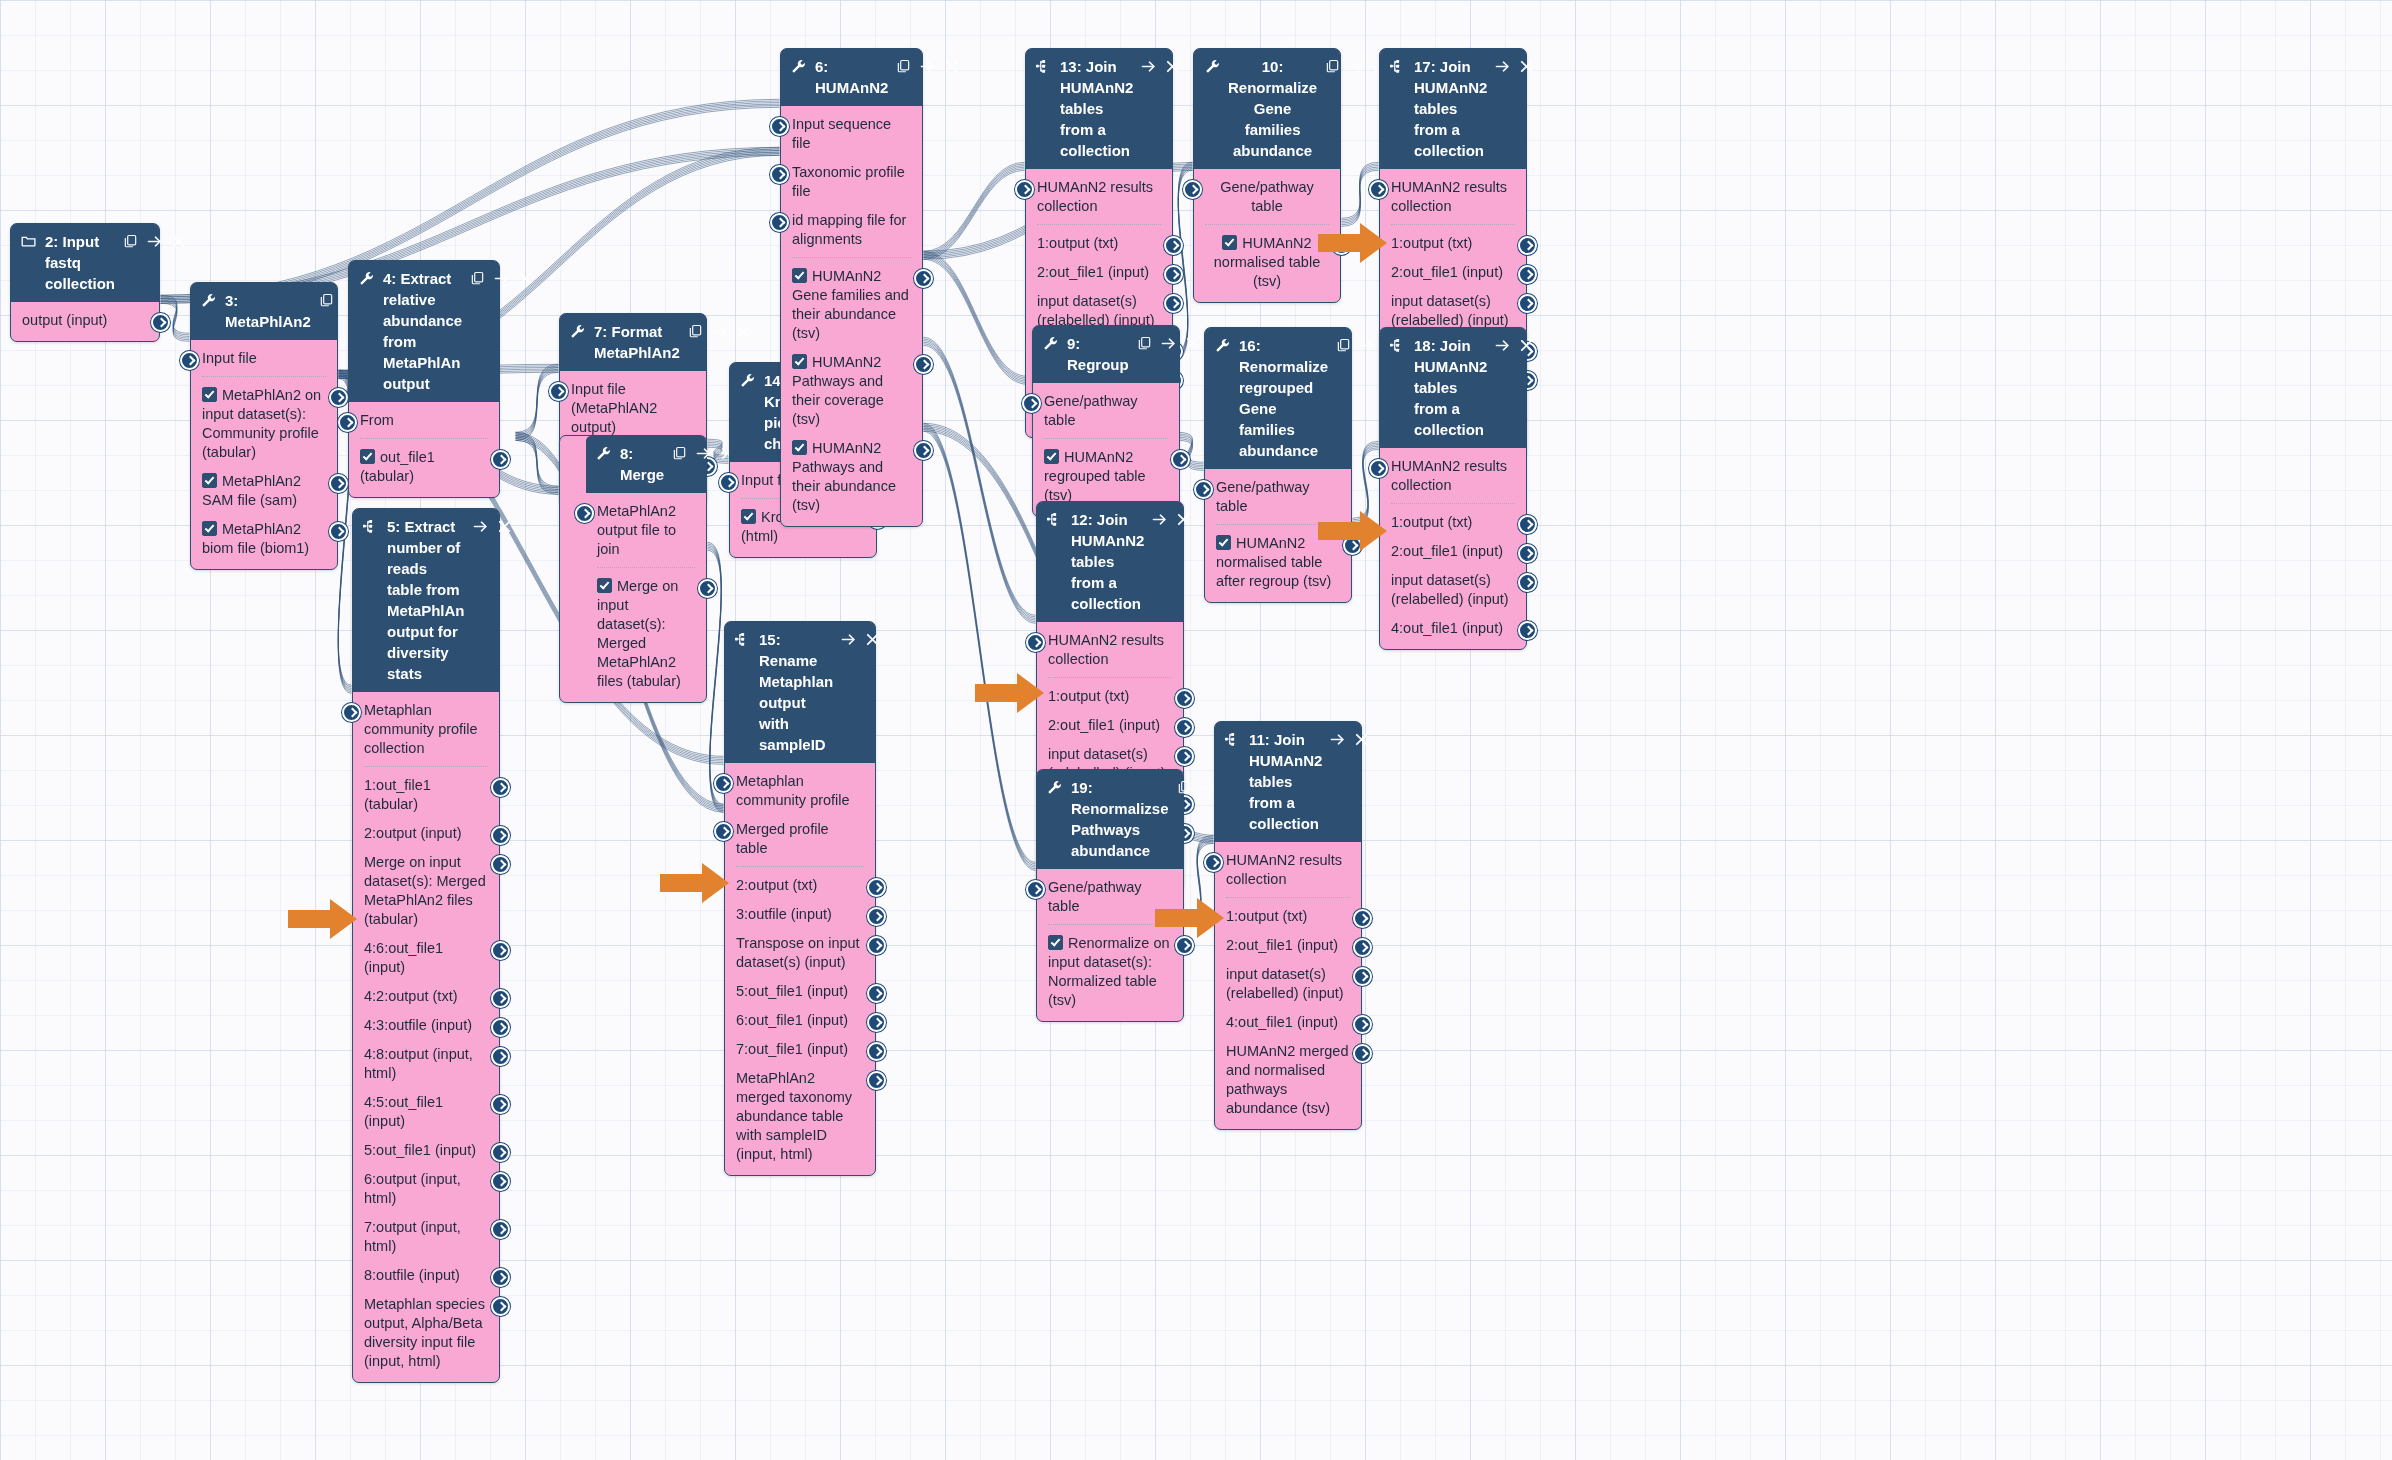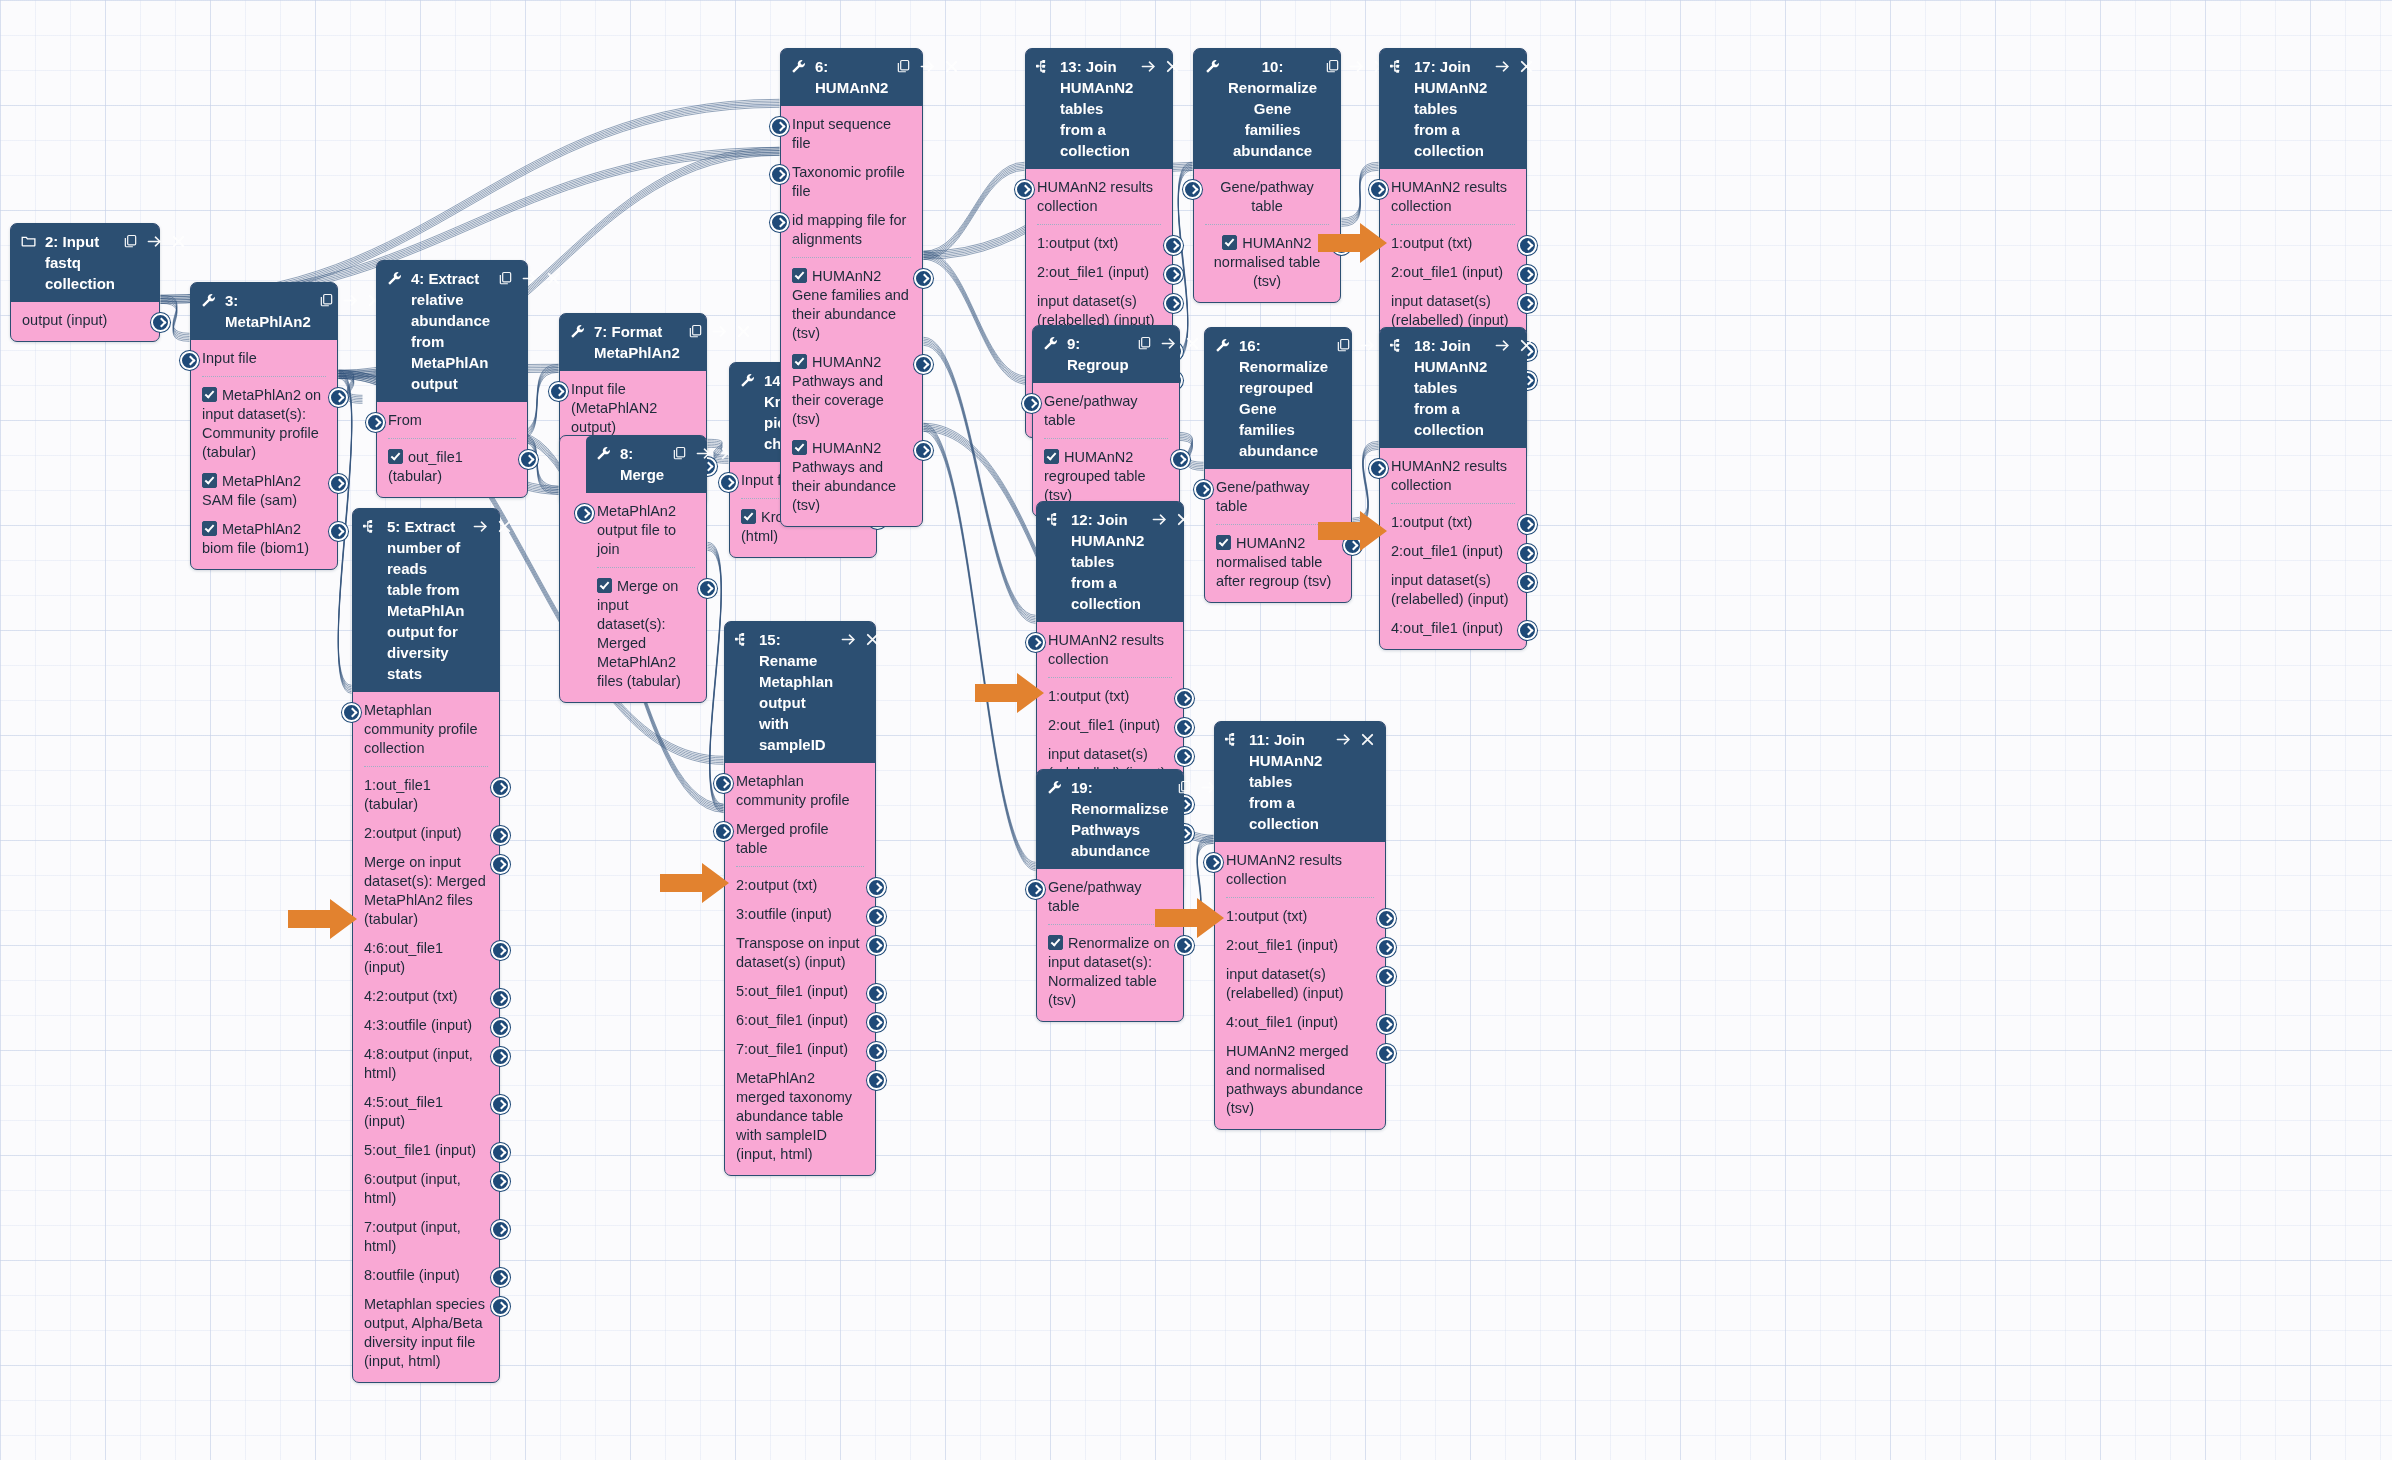--- a/index.html
+++ b/index.html
@@ -290,21 +290,21 @@
         </div>
       </div>
       <div class="node-body">
         <div class="row"><span>Input file</span><span class="port in" style="top: 7px;"></span></div>
         <div style="border-top: 1px dotted rgb(159, 176, 196); margin: 3px 11px 4px; height: 0px;"></div>
         <div class="row"><span class="chk"></span><span>MetaPhlAn2 on input dataset(s): Community profile (tabular)</span><span class="port out" style="top: 7px;"></span></div>
         <div class="row"><span class="chk"></span><span>MetaPhlAn2 SAM file (sam)</span><span class="port out" style="top: 7px;"></span></div>
         <div class="row"><span class="chk"></span><span>MetaPhlAn2 biom file (biom1)</span><span class="port out" style="top: 7px;"></span></div>
       </div>
     </div>
-    <div class="node" style="left: 376px; top: 236px; width: 152px;">
+    <div class="node" style="left: 348px; top: 236px; width: 152px;">
       <div class="node-header">
         <div class="hdr-top">
           <span class="hdr-icon"><svg class="ic" viewBox="0 0 16 16" fill="#fff">
               <path d="M11.1 1.1a4 4 0 0 0-3.6 5.6L1.3 12.9l1.8 1.8 6.2-6.2a4 4 0 0 0 5.5-4.6l-2.3 2.3-1.9-.5-.5-1.9 2.3-2.3a4 4 0 0 0-1.3-.4z"></path>
             </svg></span>
           <span class="hdr-title">4: Extract relative abundance from MetaPhlAn output</span>
           <span class="hdr-btns">
             <span><svg class="ic" viewBox="0 0 16 16" fill="none" stroke="#fff" stroke-width="1.3">
                 <rect x="5" y="1.6" width="8.5" height="10" rx="1.2"></rect>
                 <path d="M10.5 13.6H3.7a1.2 1.2 0 0 1-1.2-1.2V4.2"></path>
@@ -748,21 +748,21 @@
               </svg></span>
           </span>
         </div>
       </div>
       <div class="node-body">
         <div class="row"><span>Gene/pathway table</span><span class="port in" style="top: 7px;"></span></div>
         <div style="border-top: 1px dotted rgb(159, 176, 196); margin: 3px 11px 4px; height: 0px;"></div>
         <div class="row"><span class="chk"></span><span>Renormalize on input dataset(s): Normalized table (tsv)</span><span class="port out" style="top: 7px;"></span></div>
       </div>
     </div>
-    <div class="node" style="left: 1214px; top: 697px; width: 172px;">
+    <div class="node" style="left: 1214px; top: 697px; width: 148px;">
       <div class="node-header">
         <div class="hdr-top">
           <span class="hdr-icon"><svg class="ic" viewBox="0 0 16 16" fill="#fff">
               <rect x="0" y="6" width="3" height="3" rx=".5"></rect>
               <rect x="6.5" y="1" width="3.2" height="3.2" rx=".5"></rect>
               <rect x="6.5" y="6.2" width="3.2" height="3.2" rx=".5"></rect>
               <rect x="6.5" y="11.4" width="3.2" height="3.2" rx=".5"></rect>
               <path stroke="#fff" stroke-width="1" d="M3 7.5h2M5 7.5v-5h1.5M5 7.5h1.5M5 7.5v5.5h1.5"></path>
             </svg></span>
           <span class="hdr-title">11: Join HUMAnN2 tables from a collection</span>

